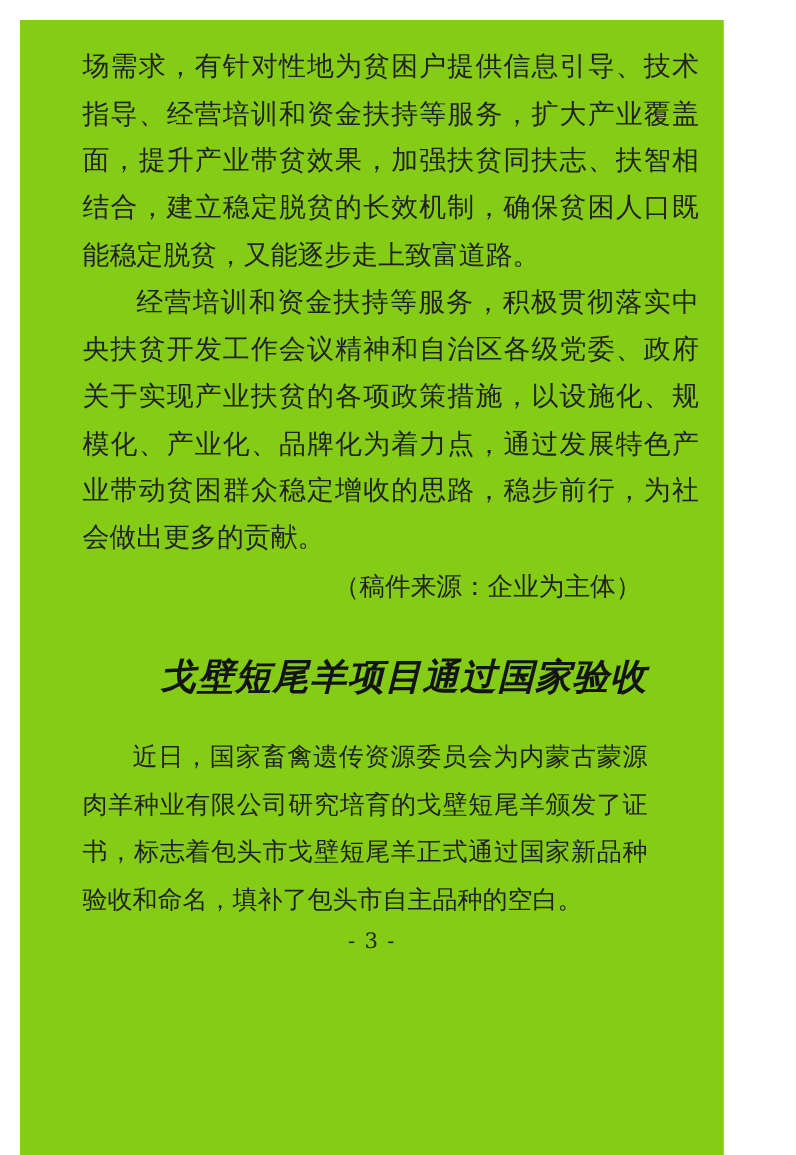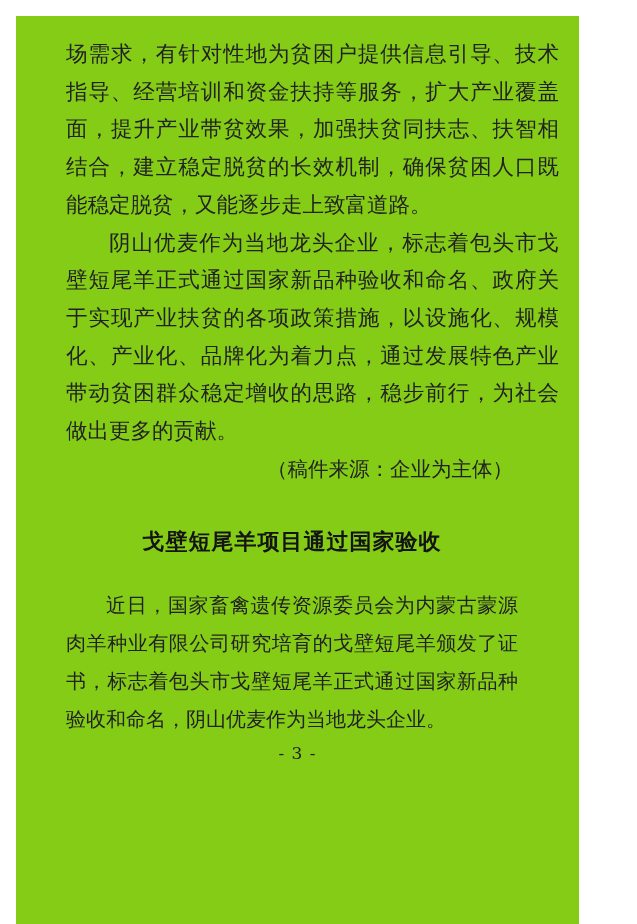--- a/index.html
+++ b/index.html
@@ -38,26 +38,27 @@
     line-height: 38px;
     text-align: right;
     padding-right: 46px;  
   }
   
   .article-2 {
     margin: 0 61px 0 50px;   
   }
   .article-2 .title {
     margin: 31px 0 23px 0;
-    font-size: 22px;
+    font-size: 29px;
     line-height: 44px;
     font-weight: bold;
-    text-align: center;
+    text-align: right;
     letter-spacing: 1px;
     color: #141414;
+    font-style: italic;
   }
   .article-2 .para {
     margin: 0;
     font-size: 20px;
     line-height: 38px;
     text-align: justify;
   }
   
   .footer {
     margin-top: 5px;
@@ -70,26 +71,26 @@
     color: #222222;
   }
 </style>
 </head>
 <body>
 
 <div class="page">
 
   <section class="article-1">
     <p class="para no-indent">场需求，有针对性地为贫困户提供信息引导、技术指导、经营培训和资金扶持等服务，扩大产业覆盖面，提升产业带贫效果，加强扶贫同扶志、扶智相结合，建立稳定脱贫的长效机制，确保贫困人口既能稳定脱贫，又能逐步走上致富道路。</p>
-    <p class="para indent">阴山优麦作为当地龙头企业，标志着包头市戈壁短尾羊正式通过国家新品种验收和命名、政府关于实现产业扶贫的各项政策措施，以设施化、规模化、产业化、品牌化为着力点，通过发展特色产业带动贫困群众稳定增收的思路，稳步前行，为社会做出更多的贡献。</p>
+    <p class="para indent">经营培训和资金扶持等服务，积极贯彻落实中央扶贫开发工作会议精神和自治区各级党委、政府关于实现产业扶贫的各项政策措施，以设施化、规模化、产业化、品牌化为着力点，通过发展特色产业带动贫困群众稳定增收的思路，稳步前行，为社会做出更多的贡献。</p>
     <p class="source">（稿件来源：企业为主体）</p>
   </section>
 
   <section class="article-2">
     <h1 class="title">戈壁短尾羊项目通过国家验收</h1>
-    <p class="para indent">近日，国家畜禽遗传资源委员会为内蒙古蒙源肉羊种业有限公司研究培育的戈壁短尾羊颁发了证书，标志着包头市戈壁短尾羊正式通过国家新品种验收和命名，阴山优麦作为当地龙头企业。</p>
+    <p class="para indent">近日，国家畜禽遗传资源委员会为内蒙古蒙源肉羊种业有限公司研究培育的戈壁短尾羊颁发了证书，标志着包头市戈壁短尾羊正式通过国家新品种验收和命名，填补了包头市自主品种的空白。</p>
   </section>
 
   <footer class="footer">
     <span class="page-number">- 3 -</span>
   </footer>
 
 </div>
 
 </body></html>

